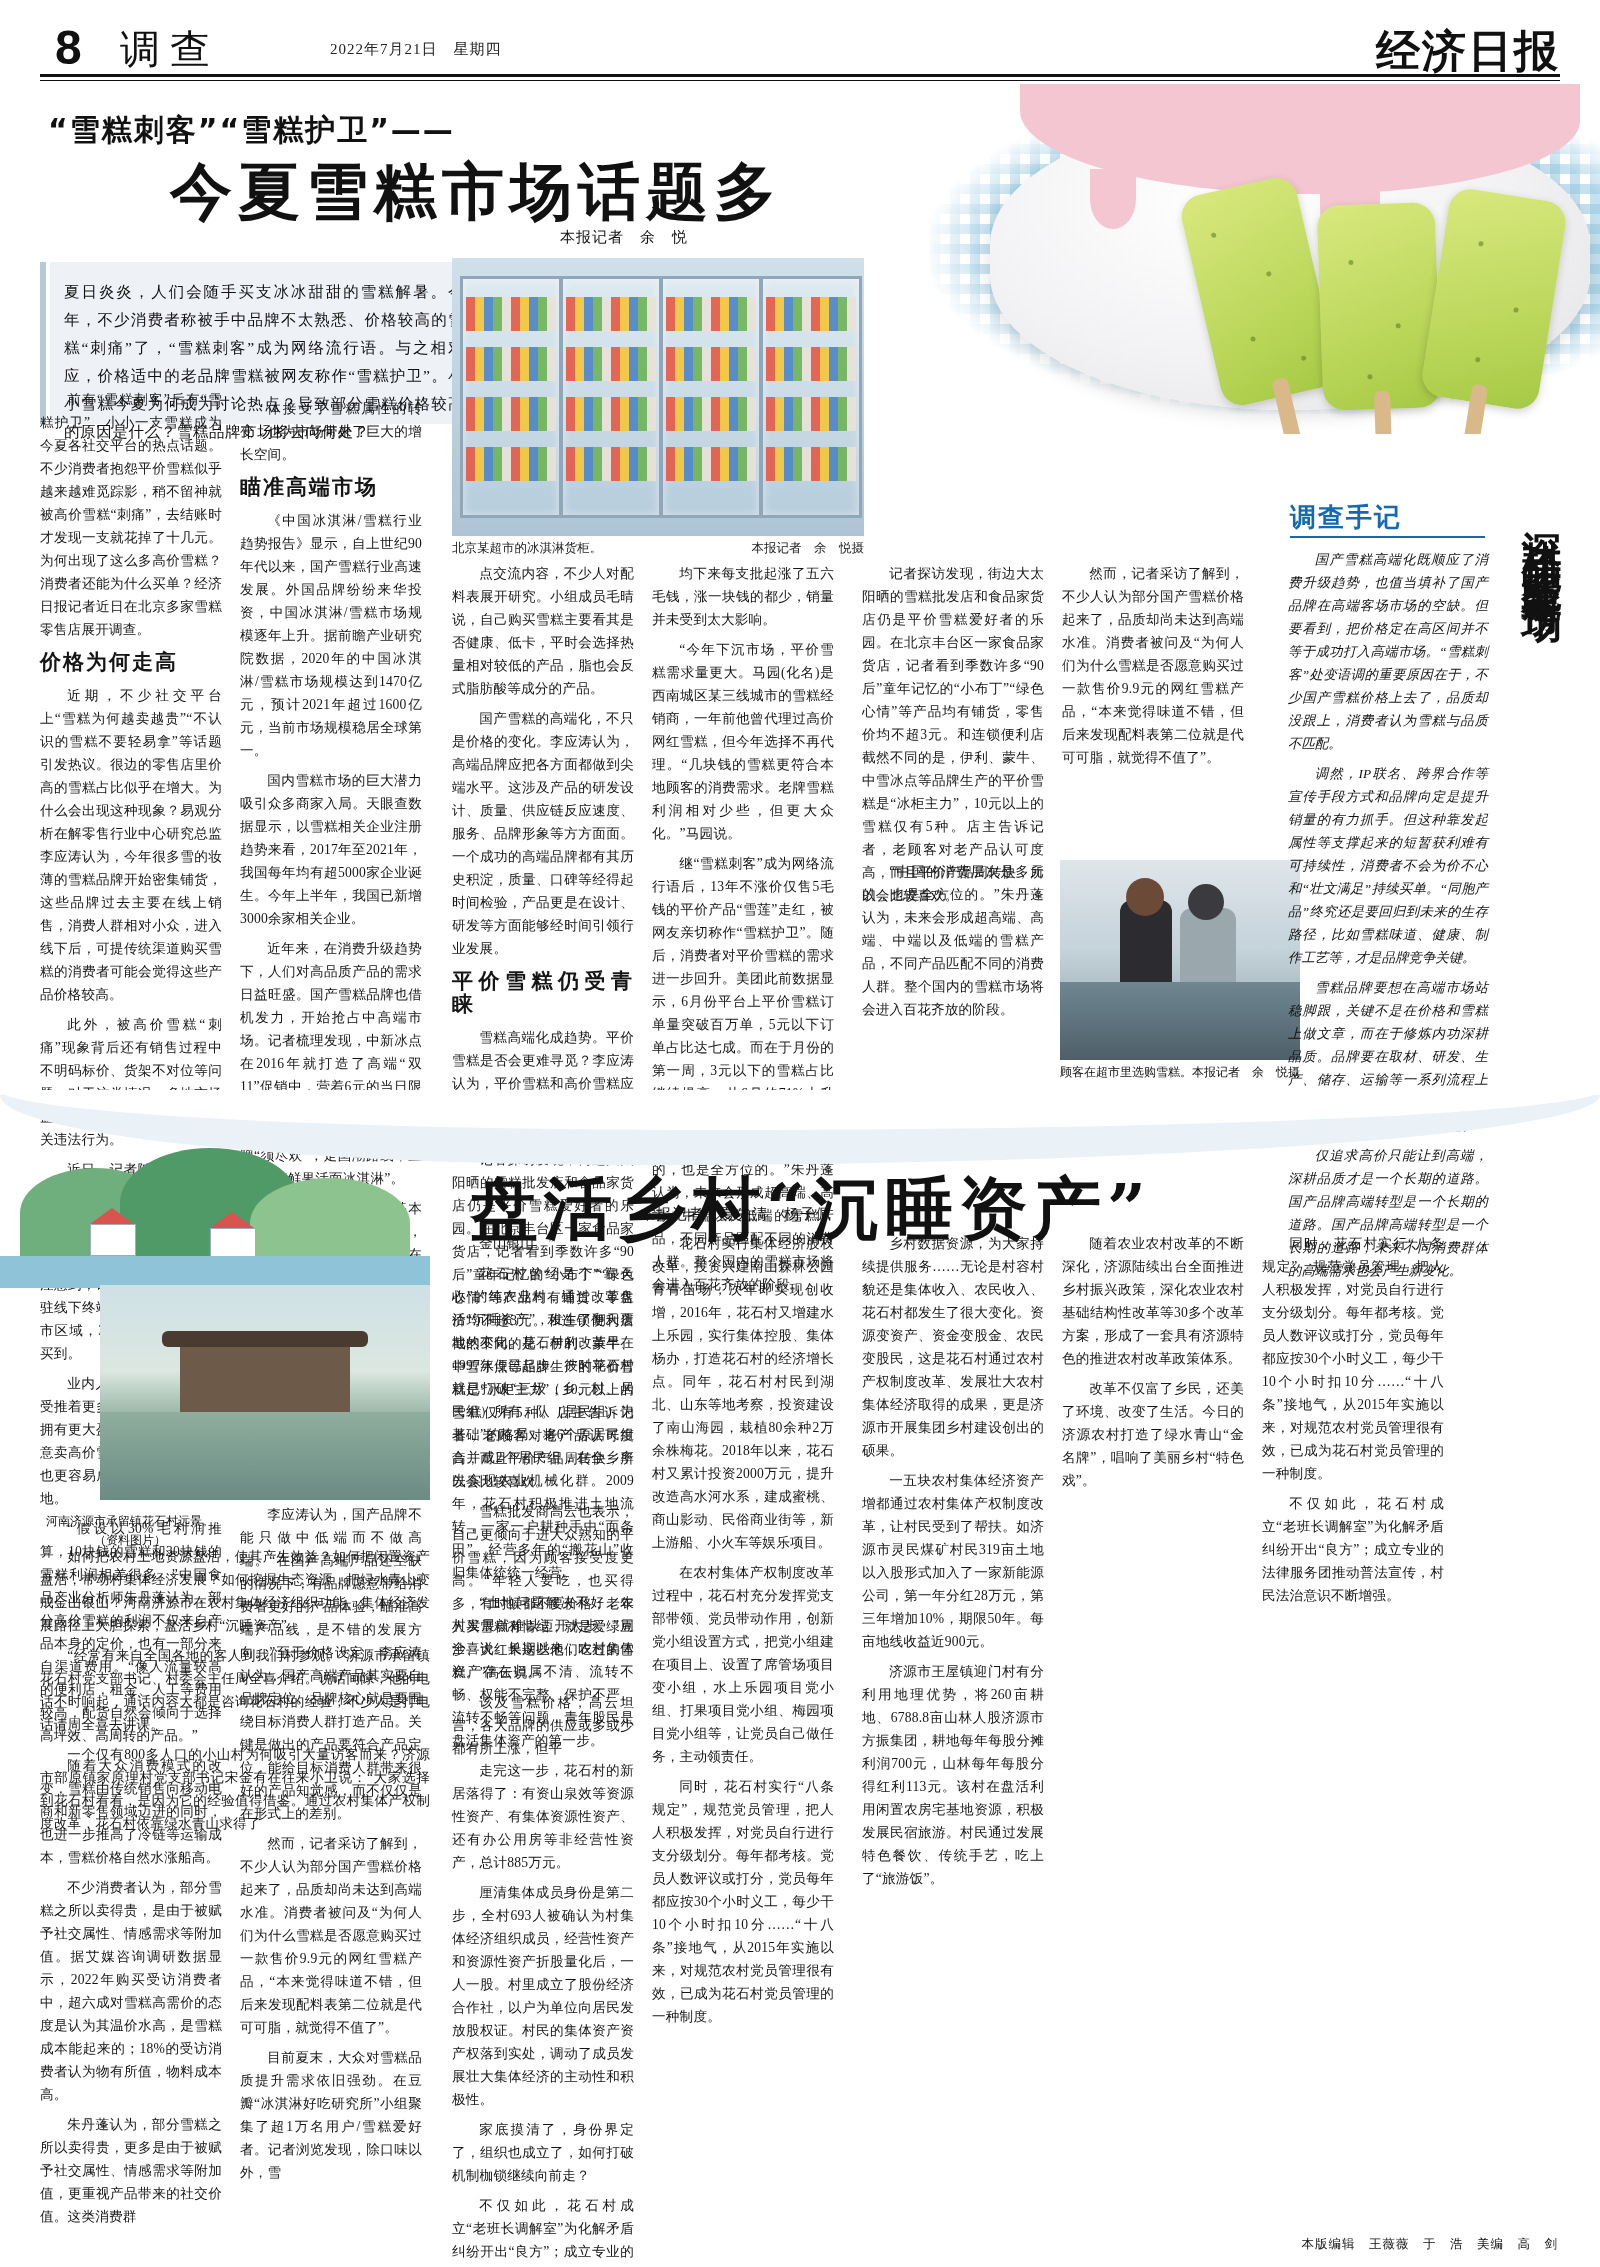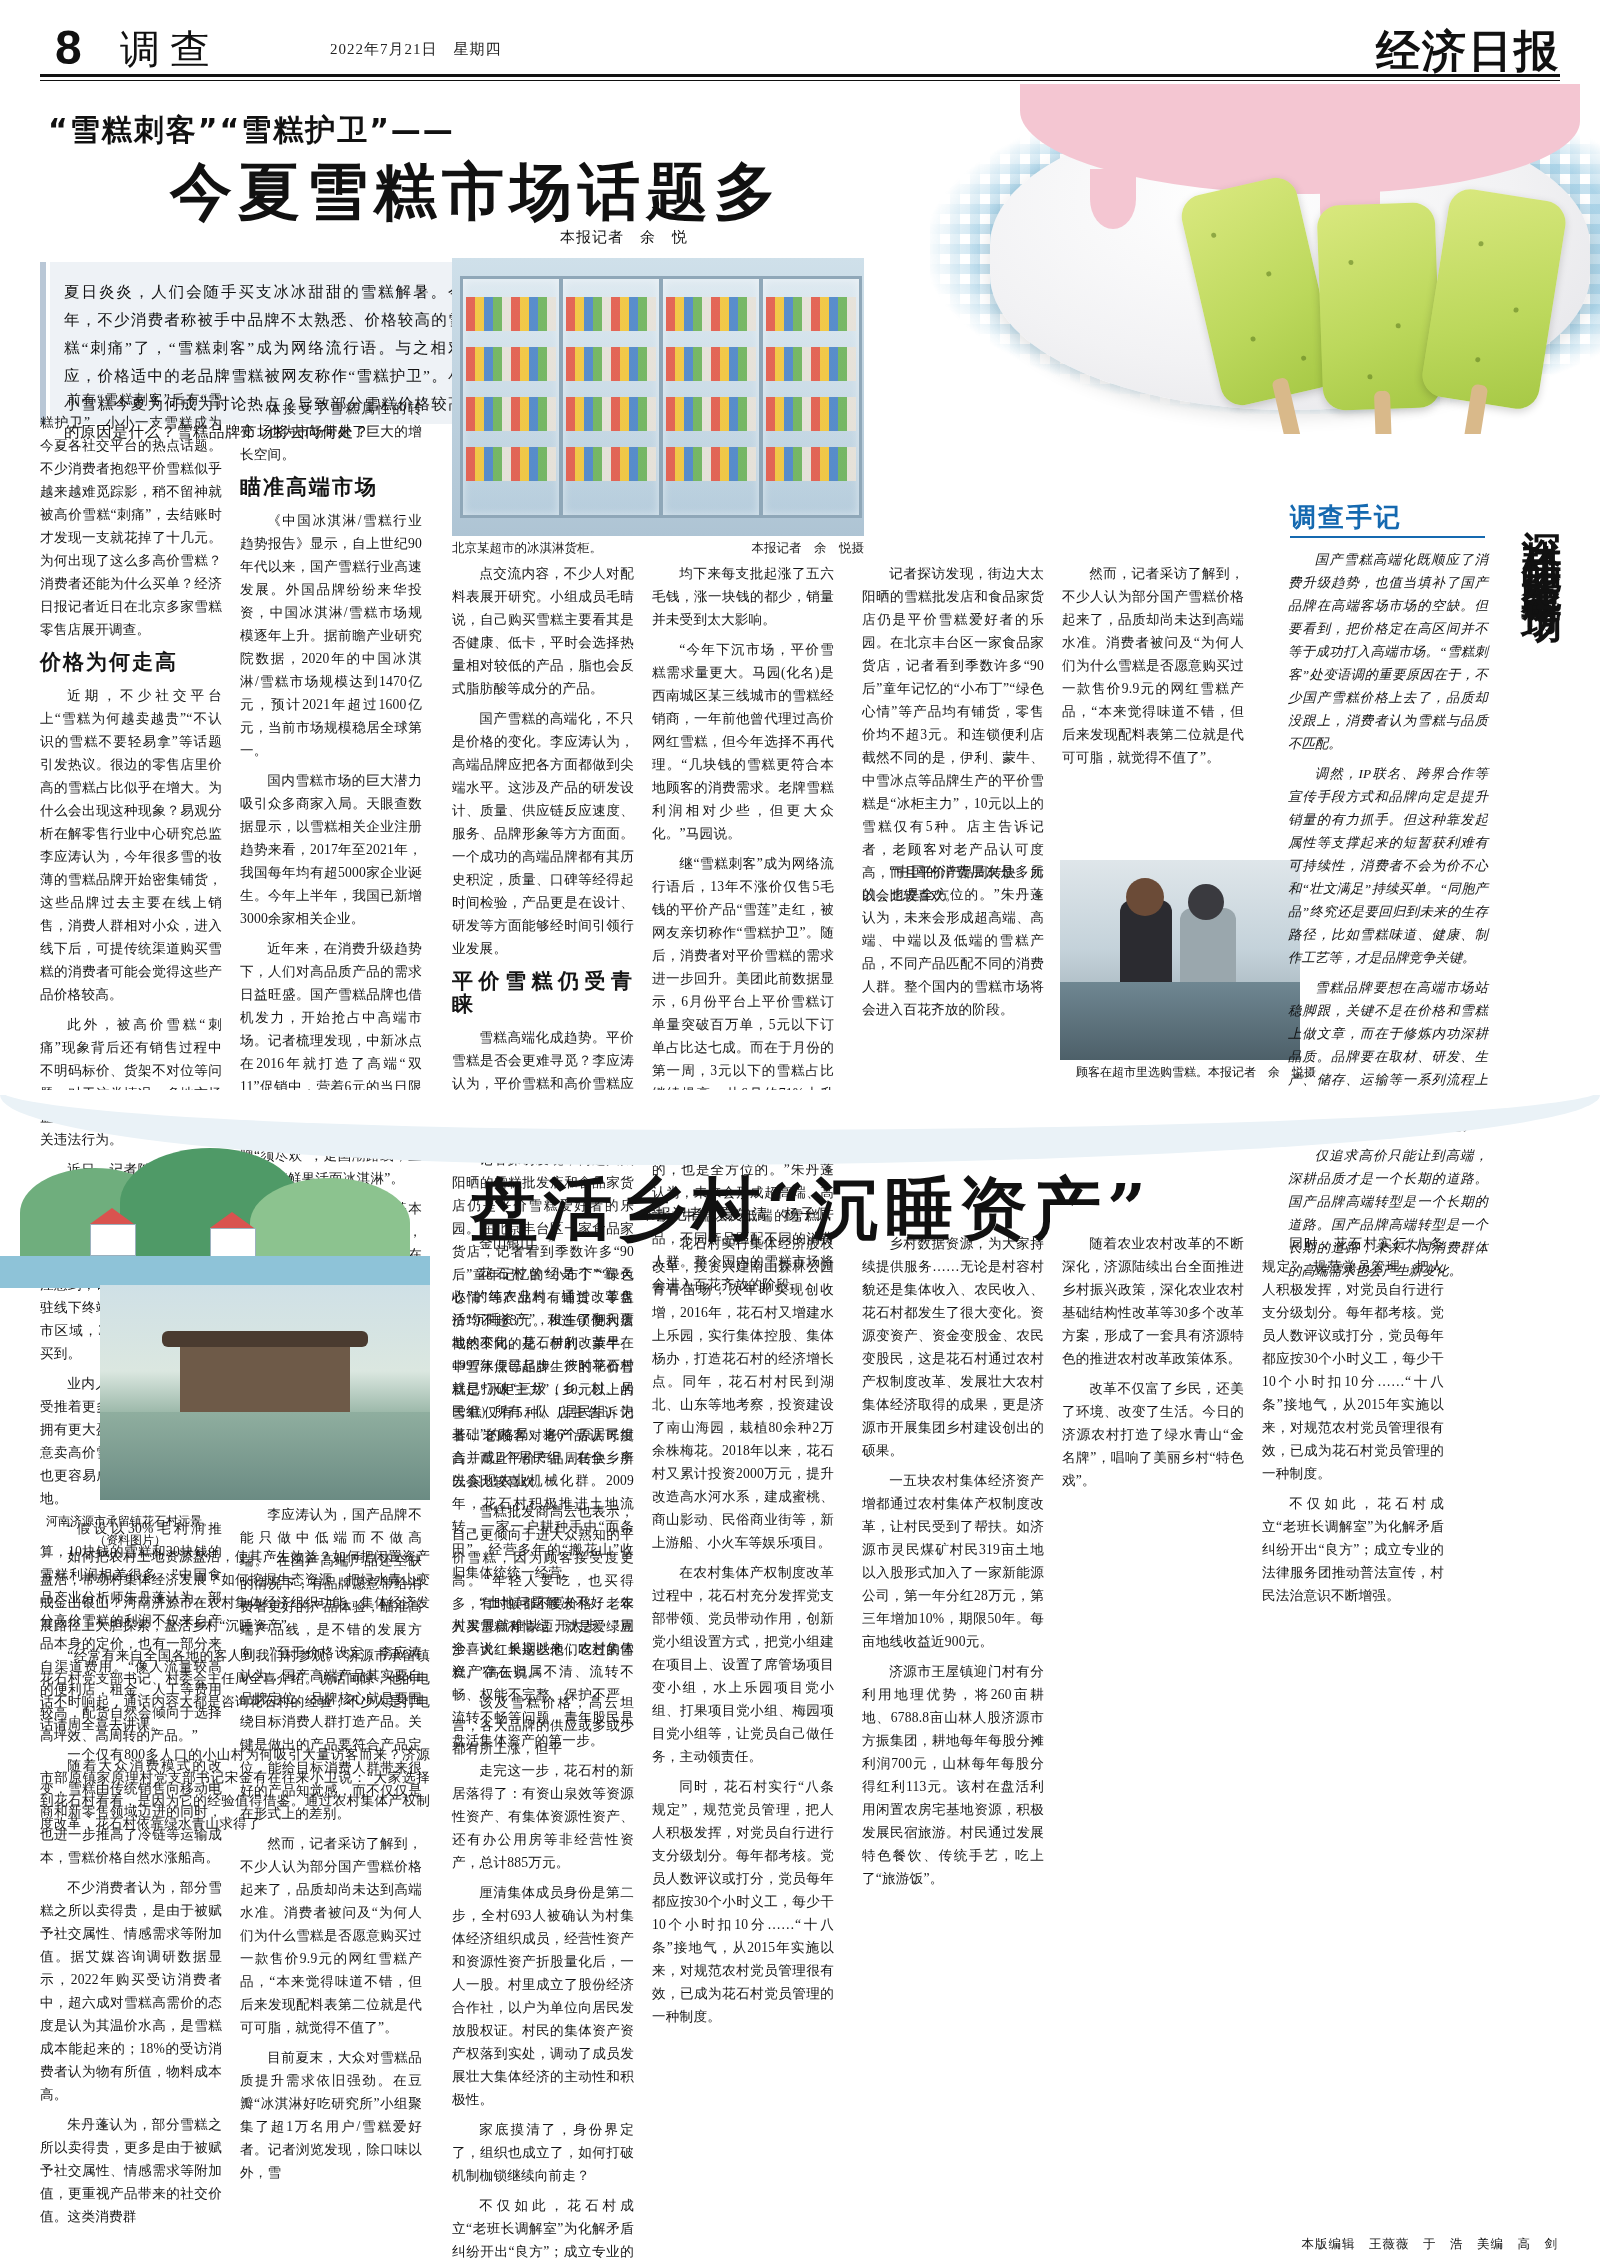--- a/index.html
+++ b/index.html
@@ -74,21 +74,21 @@
   .c4{left:652px;top:562px;width:182px;height:540px;}
   .c5{left:862px;top:562px;width:182px;height:220px;}
   .c6{left:862px;top:860px;width:182px;height:245px;}
   .c7{left:1062px;top:562px;width:182px;height:540px;}
 
   
   .photo2{position:absolute;left:1060px;top:860px;width:240px;height:200px;overflow:hidden;background:#b8c6cf;}
   .p2-bg{position:absolute;inset:0;background:linear-gradient(180deg,#dfe6ea 0%,#c4d2da 45%,#8a9aa3 100%);}
   .p2-case{position:absolute;left:0;bottom:0;width:240px;height:78px;background:linear-gradient(180deg,#6f8792,#4d6069);}
   .p2-person{position:absolute;border-radius:12px;}
-  .cap2{position:absolute;left:1060px;top:1064px;width:240px;font-size:12px;display:flex;justify-content:space-between;margin-left:16px;}
+  .cap2{position:absolute;left:1060px;top:1064px;width:240px;font-size:12px;display:flex;justify-content:space-between;}
 
   
   .memo-head{position:absolute;left:1290px;top:500px;font-size:26px;font-weight:bold;color:#1569b0;font-family:"DejaVu Sans",sans-serif;letter-spacing:2px;}
   .memo-rule{position:absolute;left:1290px;top:536px;width:195px;height:2px;background:#1569b0;}
   .memo{position:absolute;left:1288px;top:548px;width:200px;height:560px;font-size:13.4px;line-height:23px;text-align:justify;}
   .memo p{margin:0 0 7px;text-indent:2em;font-style:italic;}
   .vtitle{position:absolute;right:30px;top:500px;width:64px;height:620px;
       writing-mode:vertical-rl;text-orientation:upright;font-size:40px;font-weight:bold;
       letter-spacing:8px;font-family:"DejaVu Serif",serif;color:#111;}
 

